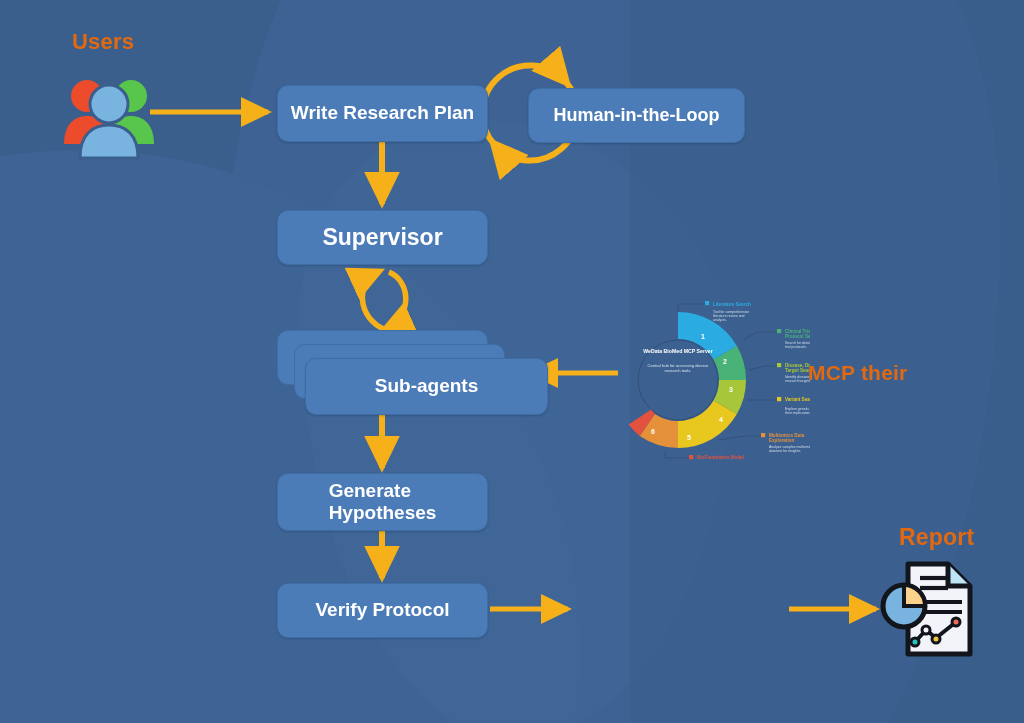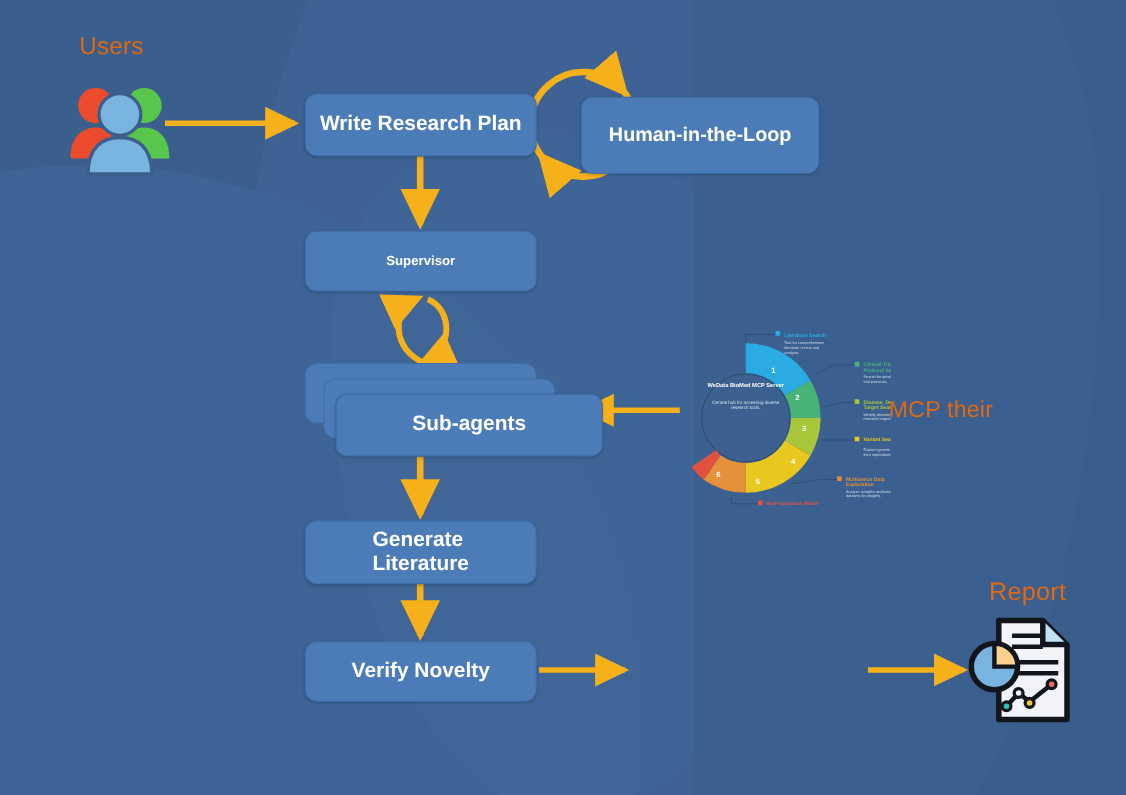--- a/index.html
+++ b/index.html
@@ -42,21 +42,21 @@
   }
   .node-label{pointer-events:none;white-space:pre-line;}
 
   .stack-card{
     position:absolute;box-sizing:border-box;
     background:#4b7cb8;border:1px solid #3f6da6;border-radius:11px;
   }
 
   
   .caption{
-    position:absolute;color:#e2690f;font-weight:normal;letter-spacing:.2px;
+    position:absolute;color:#e2690f;font-weight:bold;letter-spacing:.2px;
   }
 
   
   svg.overlay{position:absolute;left:0;top:0;width:1024px;height:723px;overflow:visible;}
 
   
   .donut-wrap{position:absolute;left:625px;top:300px;width:185px;height:160px;}
   .donut-svg{position:absolute;left:0;top:0;}
   .mcp-center-title{
     position:absolute;left:18px;top:48px;width:70px;text-align:center;
@@ -142,41 +142,41 @@
     <path d="M48,78 C48,58 59,50 71,50 C83,50 94,58 94,78 Z" fill="#57c64a"></path>
 
     <circle cx="49" cy="38" r="19" fill="#79b4e0" stroke="#3b5f8d" stroke-width="3"></circle>
     <path d="M20,92 C20,68 33,59 49,59 C65,59 78,68 78,92 Z" fill="#79b4e0" stroke="#3b5f8d" stroke-width="3"></path>
   </svg>
 
   <div class="node" style="left:277px;top:85px;width:211px;height:57px;font-size:19px;">
     <span class="node-label">Write Research Plan</span>
   </div>
 
-  <div class="node" style="left:528px;top:88px;width:217px;height:70px;font-size:18px;">
+  <div class="node" style="left:528px;top:88px;width:217px;height:55px;font-size:18px;">
     <span class="node-label">Human-in-the-Loop</span>
   </div>
 
-  <div class="node" style="left:277px;top:210px;width:211px;height:55px;font-size:12px;">
+  <div class="node" style="left:277px;top:210px;width:211px;height:55px;font-size:23px;">
     <span class="node-label">Supervisor</span>
   </div>
 
   <div class="stack-card" style="left:277px;top:330px;width:211px;height:55px;"></div>
   <div class="stack-card" style="left:294px;top:344px;width:211px;height:55px;"></div>
   <div class="node" style="left:305px;top:358px;width:243px;height:57px;font-size:19px;">
     <span class="node-label">Sub-agents</span>
   </div>
 
   <div class="node" style="left:277px;top:473px;width:211px;height:58px;font-size:19px;">
     <span class="node-label">Generate
-Literature</span>
+Hypotheses</span>
   </div>
 
   <div class="node" style="left:277px;top:583px;width:211px;height:55px;font-size:19px;">
-    <span class="node-label">Verify Novelty</span>
+    <span class="node-label">Verify Protocol</span>
   </div>
 
 
   <div class="donut-wrap">
     <svg class="donut-svg" width="185" height="160" viewBox="0 0 185 160">
 
       <circle cx="53" cy="80" r="40" fill="none" stroke="#2f4f78" stroke-width="1"></circle>
 
       <path d="M 53,12 A 68,68 0 0 1 111.9,46 L 88.5,59.5 A 41,41 0 0 0 53,39 Z" fill="#2aabe2"></path>
 

